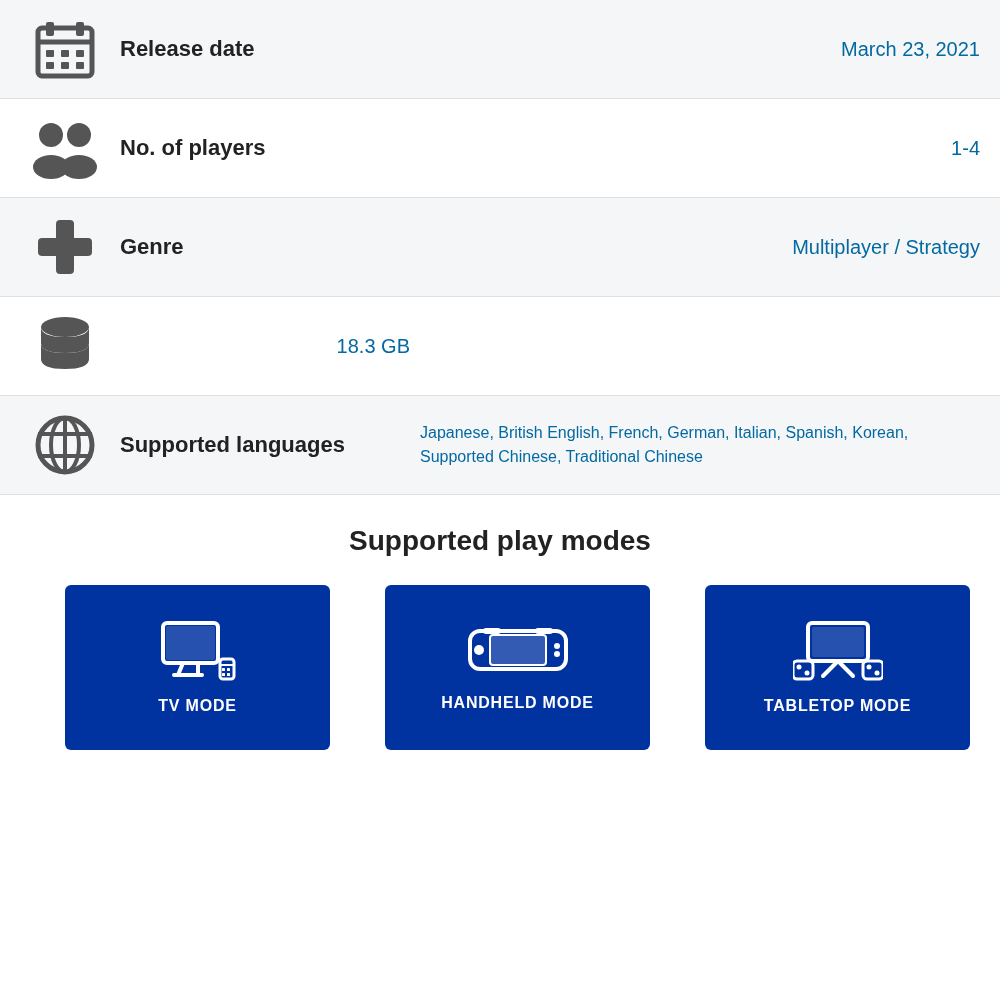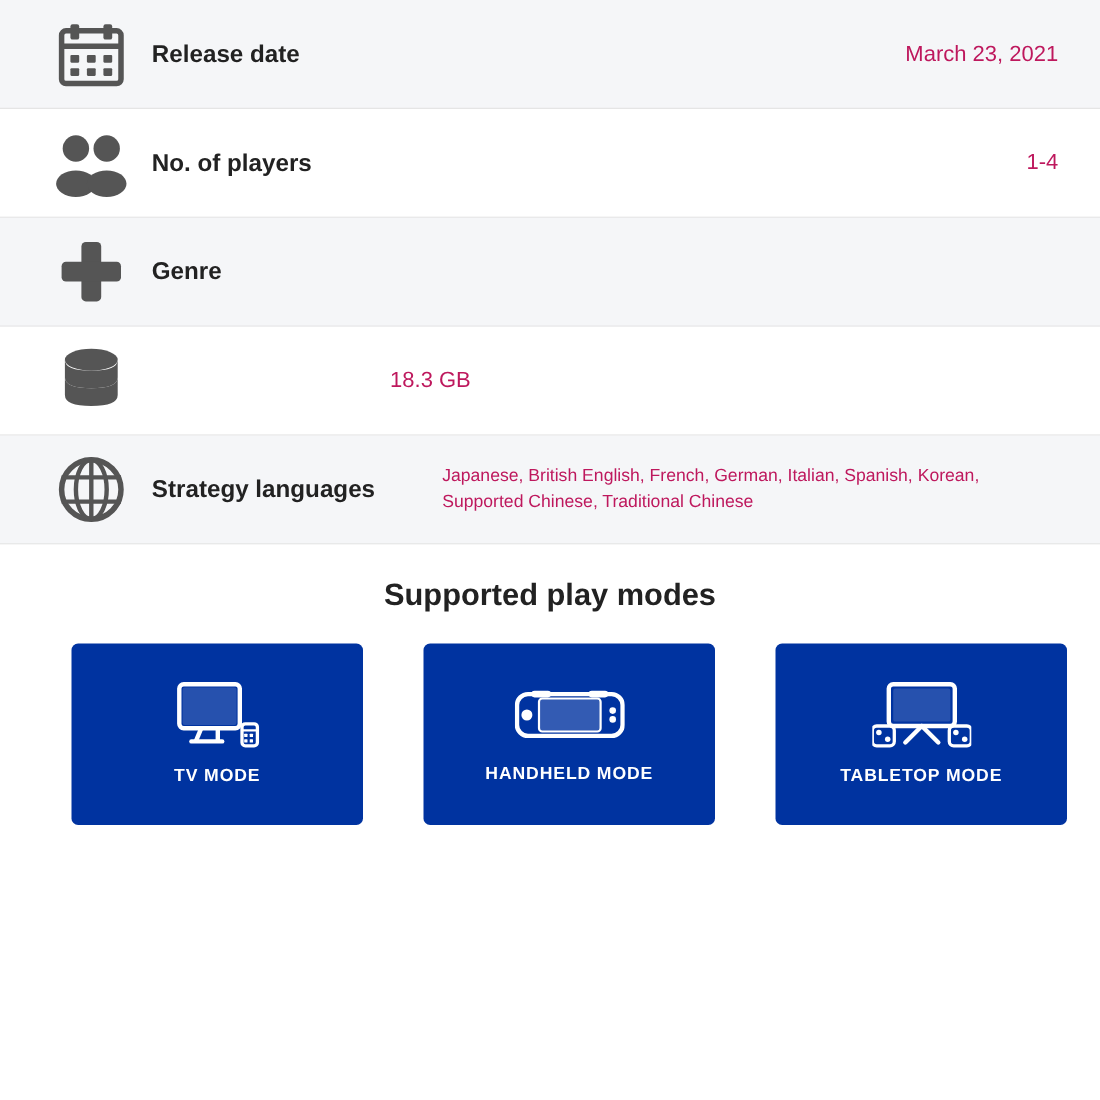--- a/index.html
+++ b/index.html
@@ -7,21 +7,21 @@
       font-family: -apple-system, BlinkMacSystemFont, 'Segoe UI', Arial, sans-serif;
       background: #fff;
       width: 1000px;
       min-height: 1000px;
       color: #333;
     }
 
     .info-row {
       display: flex;
       align-items: center;
-      padding: 18px 38px;
+      padding: 18px 20px;
       border-bottom: 1px solid #e0e0e0;
       background: #fff;
     }
 
     .info-row:nth-child(odd) {
       background: #f5f6f8;
     }
 
     .icon-cell {
       width: 90px;
@@ -34,21 +34,21 @@
     .label-cell {
       flex: 1;
       font-size: 22px;
       font-weight: 700;
       color: #222;
       padding-left: 10px;
     }
 
     .value-cell {
       font-size: 20px;
-      color: #be185d;
+      color: #0369a1;
       text-align: right;
       min-width: 300px;
     }
 
     .value-cell.lang {
       font-size: 16px;
       text-align: left;
       max-width: 560px;
       line-height: 1.5;
     }
@@ -141,20 +141,21 @@
       <div class="value-cell">1-4</div>
     </div>
     <div class="info-row">
       <div class="icon-cell">
   <svg width="62" height="62" viewBox="0 0 62 62" class="icon-svg">
     <rect x="22" y="4" width="18" height="54" rx="4" ry="4"></rect>
     <rect x="4" y="22" width="54" height="18" rx="4" ry="4"></rect>
   </svg>
 </div>
       <div class="label-cell">Genre</div>
+      <div class="value-cell">Multiplayer / Strategy</div>
     </div>
     <div class="info-row">
       <div class="icon-cell">
   <svg width="62" height="62" viewBox="0 0 62 62" class="icon-svg">
     <ellipse cx="31" cy="12" rx="24" ry="10"></ellipse>
     <path d="M7 12 Q7 22 31 22 Q55 22 55 12 L55 28 Q55 38 31 38 Q7 38 7 28 Z"></path>
     <path d="M7 28 Q7 38 31 38 Q55 38 55 28 L55 44 Q55 54 31 54 Q7 54 7 44 Z"></path>
   </svg>
 </div>
       <div class="value-cell">18.3 GB</div>
@@ -162,21 +163,21 @@
     <div class="info-row">
       <div class="icon-cell">
   <svg width="62" height="62" viewBox="0 0 62 62" class="icon-svg">
     <circle cx="31" cy="31" r="27" fill="none" stroke="#555" stroke-width="5"></circle>
     <ellipse cx="31" cy="31" rx="14" ry="27" fill="none" stroke="#555" stroke-width="4"></ellipse>
     <line x1="4" y1="20" x2="58" y2="20" stroke="#555" stroke-width="4"></line>
     <line x1="4" y1="42" x2="58" y2="42" stroke="#555" stroke-width="4"></line>
     <line x1="31" y1="4" x2="31" y2="58" stroke="#555" stroke-width="4"></line>
   </svg>
 </div>
-      <div class="label-cell">Strategy languages</div>
+      <div class="label-cell">Supported languages</div>
       <div class="value-cell lang">Japanese, British English, French, German, Italian, Spanish, Korean, Supported Chinese, Traditional Chinese</div>
     </div>
   </div>
 
 <div class="play-modes-section">
   <div class="play-modes-title">Supported play modes</div>
   <div class="play-modes-cards">
 
   <div class="play-mode-card">
         <div>

